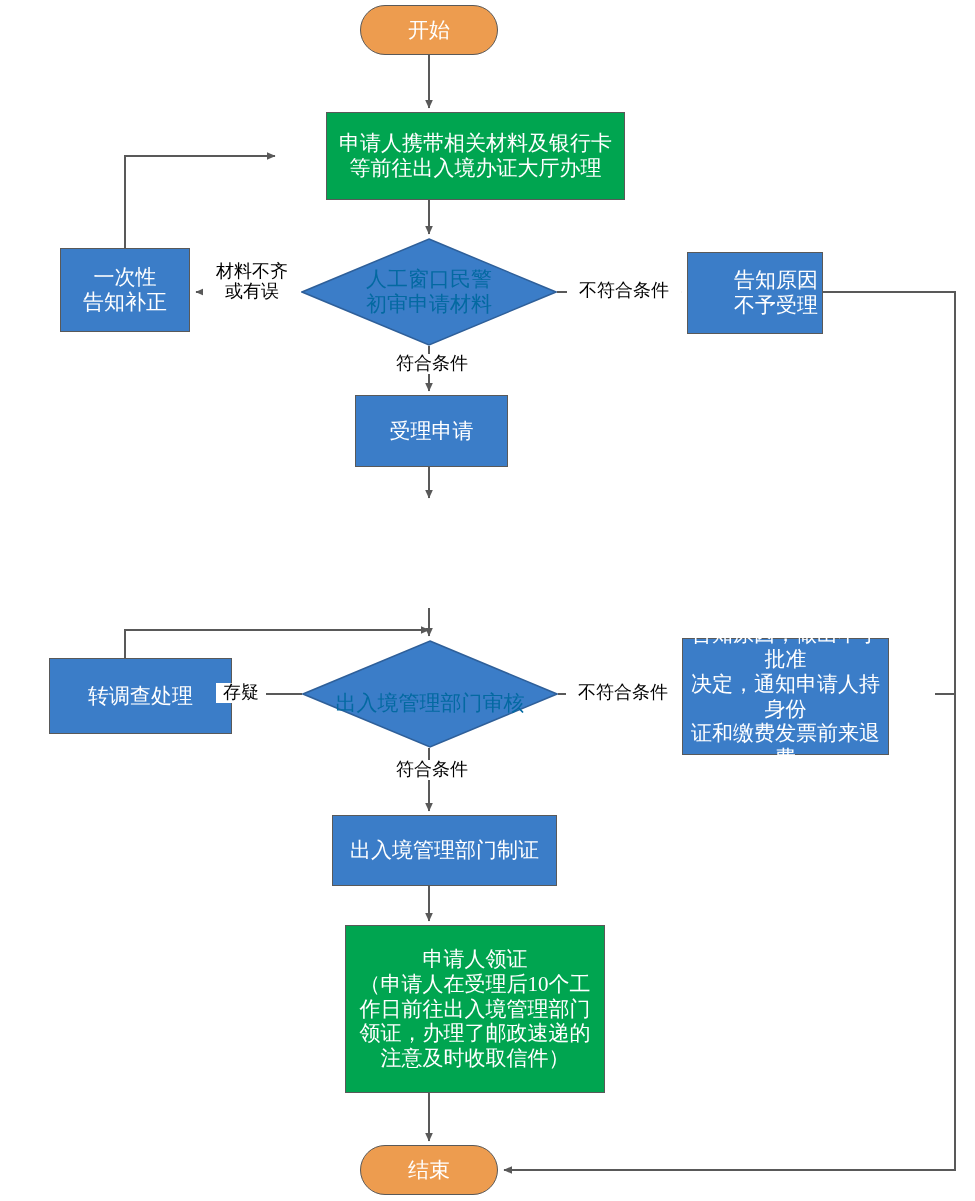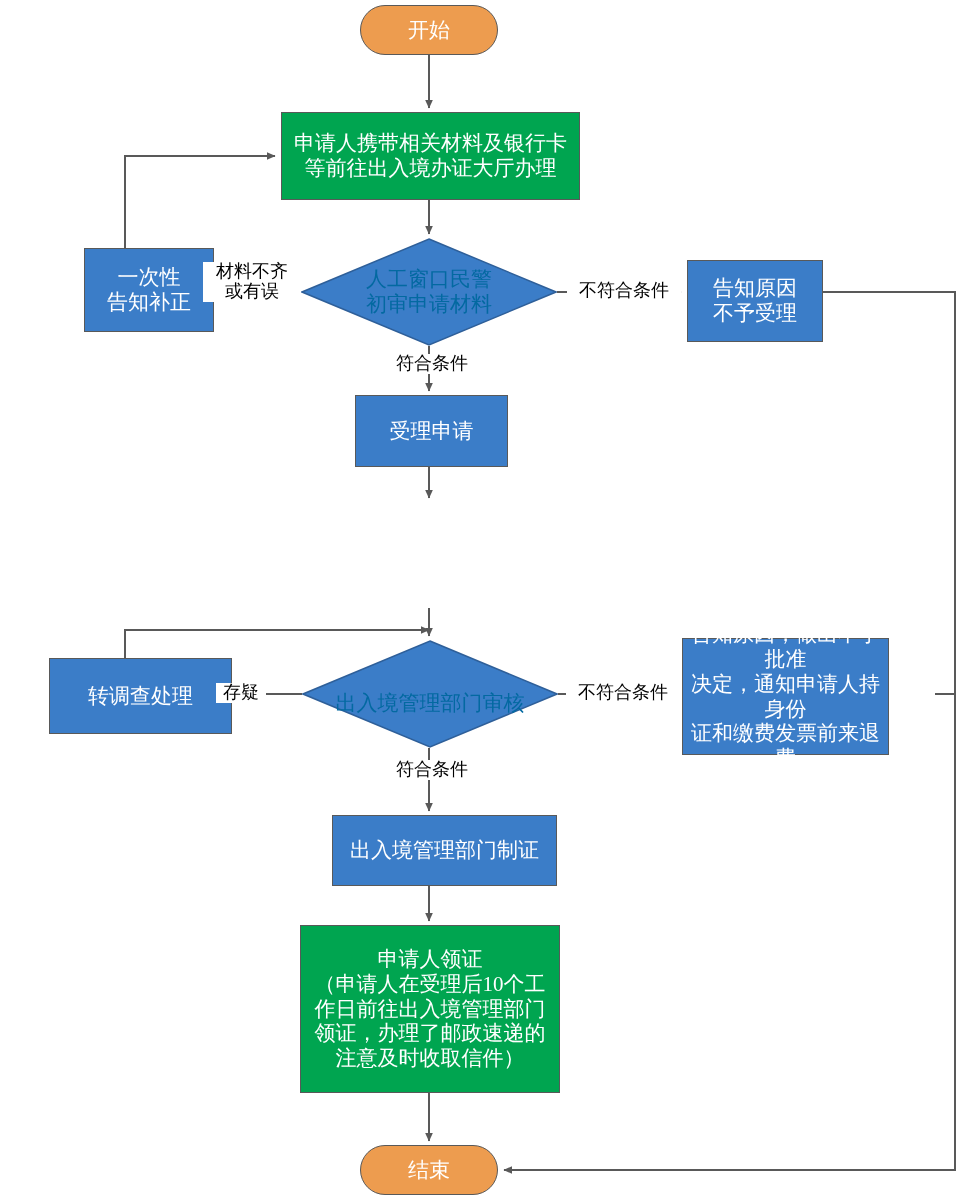--- a/index.html
+++ b/index.html
@@ -22,21 +22,21 @@
     line-height:1.18;
     white-space:pre-line;
     padding:12px 4px;
   }
   .terminator{
     background:#ED9C4F;
     border:1px solid #595959;
     border-radius:999px;
     font-size:21px;
   }
-  .process-green{ background:#00A550; font-size:21px; }
+  .process-green{ background:#00A550; font-size:21px;margin-left:45px; }
   .process-blue{ background:#3B7DC8; font-size:21px; }
   .decision{
     background:transparent;
     border:none;
     color:#0369a1;
     font-size:21px;
     padding:0;
   }
   .decision .dlabel{
     position:relative;z-index:2;
@@ -110,34 +110,34 @@
 
   <div class="node terminator" style="left:360px;top:5px;width:138px;height:50px;">
     <span>开始</span>
   </div>
 
   <div class="node process-green" style="left:281px;top:112px;width:299px;height:88px;">
     <span>申请人携带相关材料及银行卡
 等前往出入境办证大厅办理</span>
   </div>
 
-  <div class="node process-blue" style="left:60px;top:248px;width:130px;height:84px;margin-left:24px;">
+  <div class="node process-blue" style="left:60px;top:248px;width:130px;height:84px;">
     <span>一次性
 告知补正</span>
   </div>
 
   <div class="node decision" style="left:301px;top:238px;width:256px;height:108px;">
     <svg class="dshape" viewBox="0 0 256 108" preserveAspectRatio="none">
       <polygon points="128,1 255,54 128,107 1,54" fill="#3B7DC8" stroke="#2E5F99" stroke-width="1.5"></polygon>
     </svg>
     <span class="dlabel">人工窗口民警
 初审申请材料</span>
   </div>
 
-  <div class="node process-blue" style="left:687px;top:260px;width:136px;height:82px;">
+  <div class="node process-blue" style="left:687px;top:252px;width:136px;height:82px;justify-content:flex-end;">
     <span>告知原因
 不予受理</span>
   </div>
 
   <div class="node process-blue" style="left:355px;top:395px;width:153px;height:72px;">
     <span>受理申请</span>
   </div>
 
 
   <div class="node process-blue" style="left:49px;top:658px;width:183px;height:76px;justify-content:center;">

